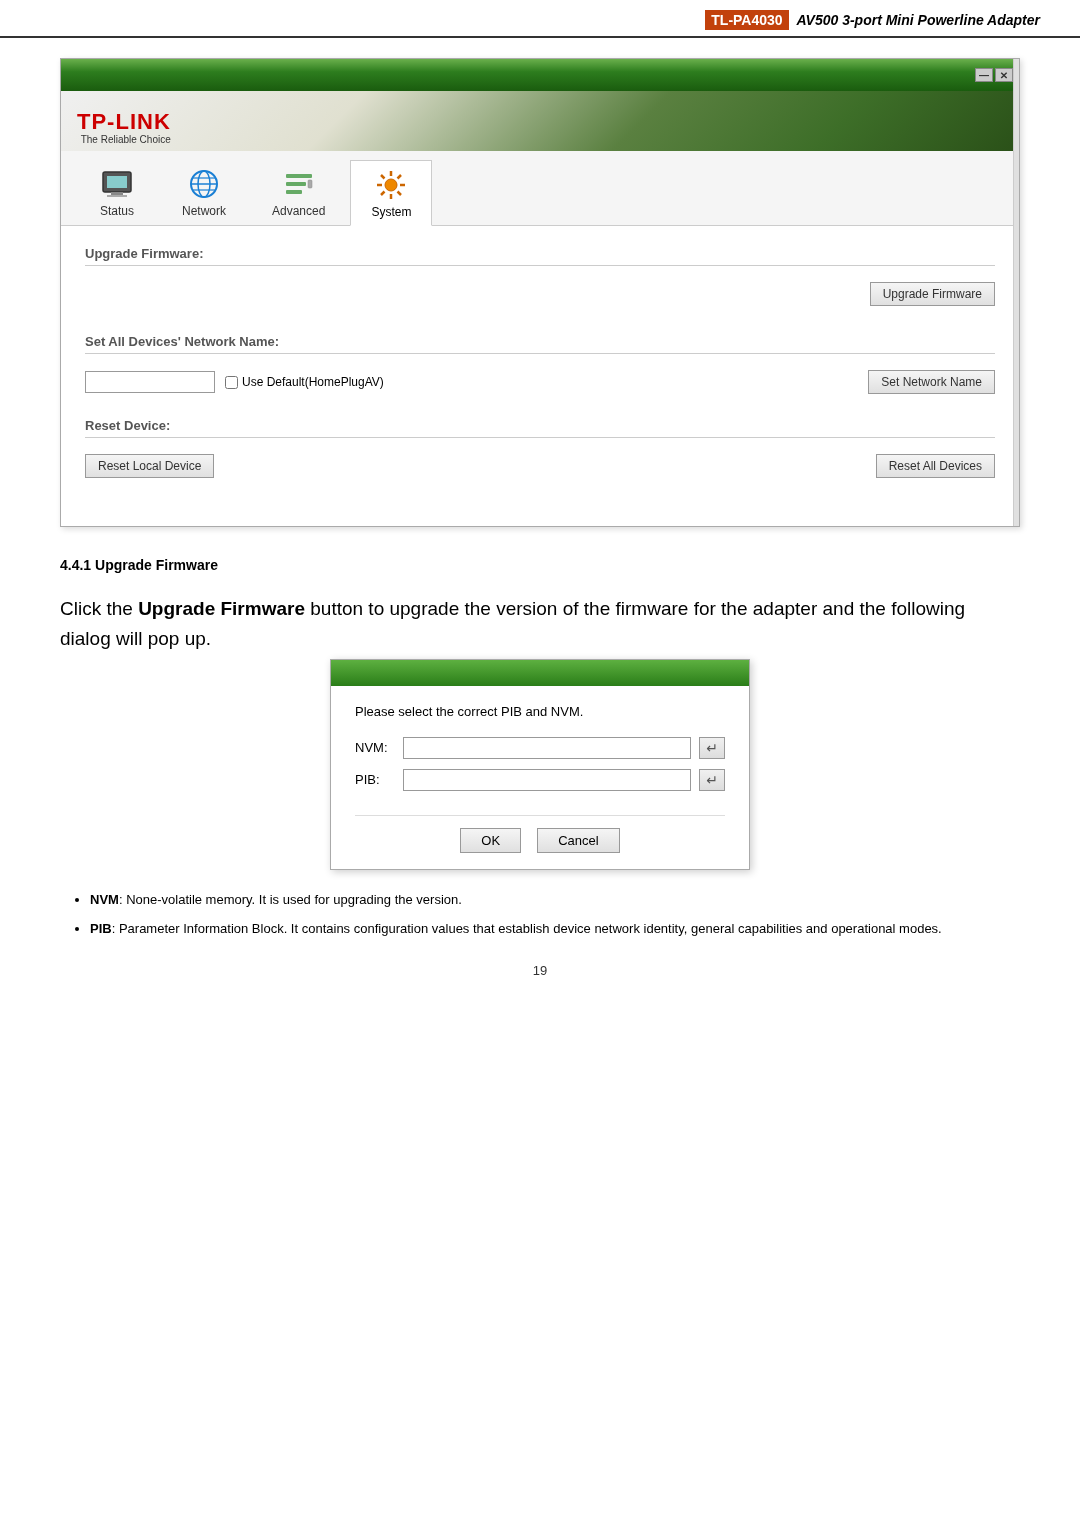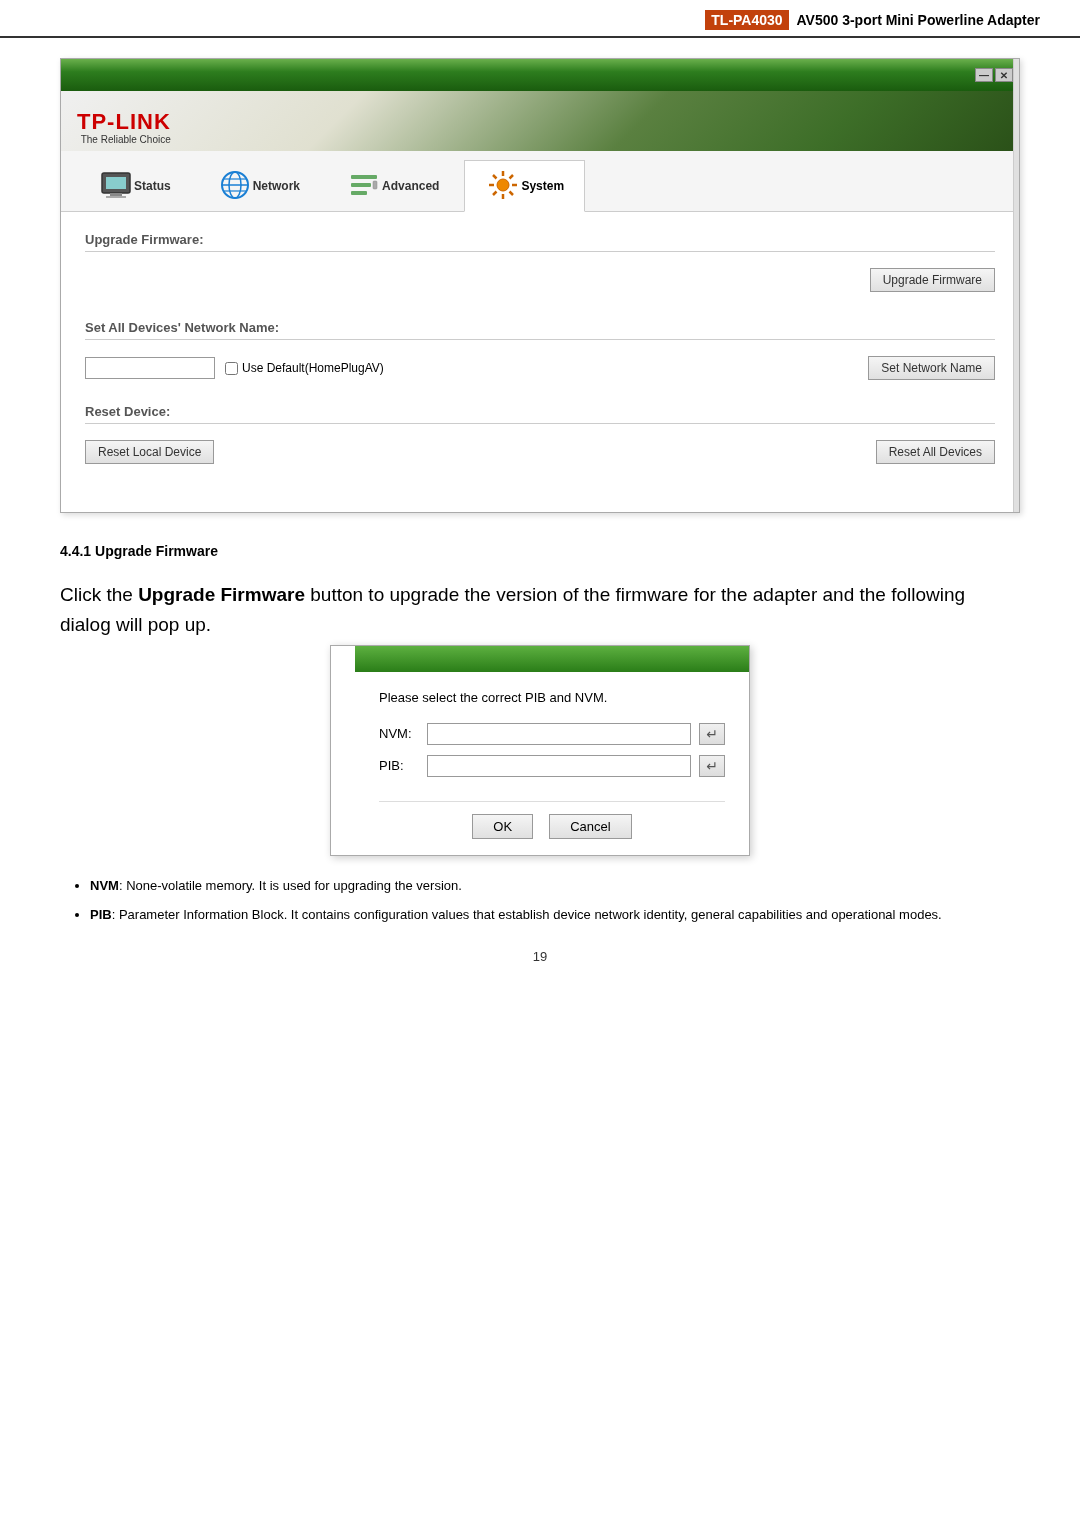--- a/index.html
+++ b/index.html
@@ -21,20 +21,21 @@
     }
     .page-header .model {
       font-weight: bold;
       background: #c2410c;
       color: #fff;
       padding: 2px 6px;
       margin-right: 4px;
     }
     .page-header .product-name {
       font-weight: bold;
+      font-style: italic;
     }
 
     
     .content {
       padding: 20px 60px;
     }
 
     
     .app-window {
       border: 1px solid #aaa;
@@ -102,29 +103,28 @@
     
     .nav-tabs {
       background: #f5f5f5;
       border-bottom: 1px solid #ccc;
       display: flex;
       padding: 8px 16px 0 16px;
       gap: 4px;
     }
     .nav-tab {
       display: flex;
-      flex-direction: row;
+      flex-direction: column;
       align-items: center;
       padding: 6px 20px 6px 20px;
       cursor: pointer;
       border: 1px solid transparent;
       min-width: 80px;
       border-bottom: none;
       position: relative;
-      font-weight: bold;
     }
     .nav-tab.active {
       background: #fff;
       border: 1px solid #ccc;
       border-bottom: 1px solid #fff;
       bottom: -1px;
     }
     .nav-tab .tab-icon {
       width: 36px;
       height: 36px;
@@ -240,21 +240,20 @@
     .dialog-container {
       display: flex;
       justify-content: center;
       margin-bottom: 20px;
     }
     .dialog {
       width: 420px;
       border: 1px solid #aaa;
       background: #fff;
       box-shadow: 2px 2px 8px rgba(0,0,0,0.2);
-      padding-left: 24px;
     }
     .dialog-titlebar {
       background: linear-gradient(180deg, #5db040 0%, #2a7d18 100%);
       height: 26px;
     }
     .dialog-body {
       padding: 18px 24px 16px 24px;
     }
     .dialog-message {
       font-size: 13px;

